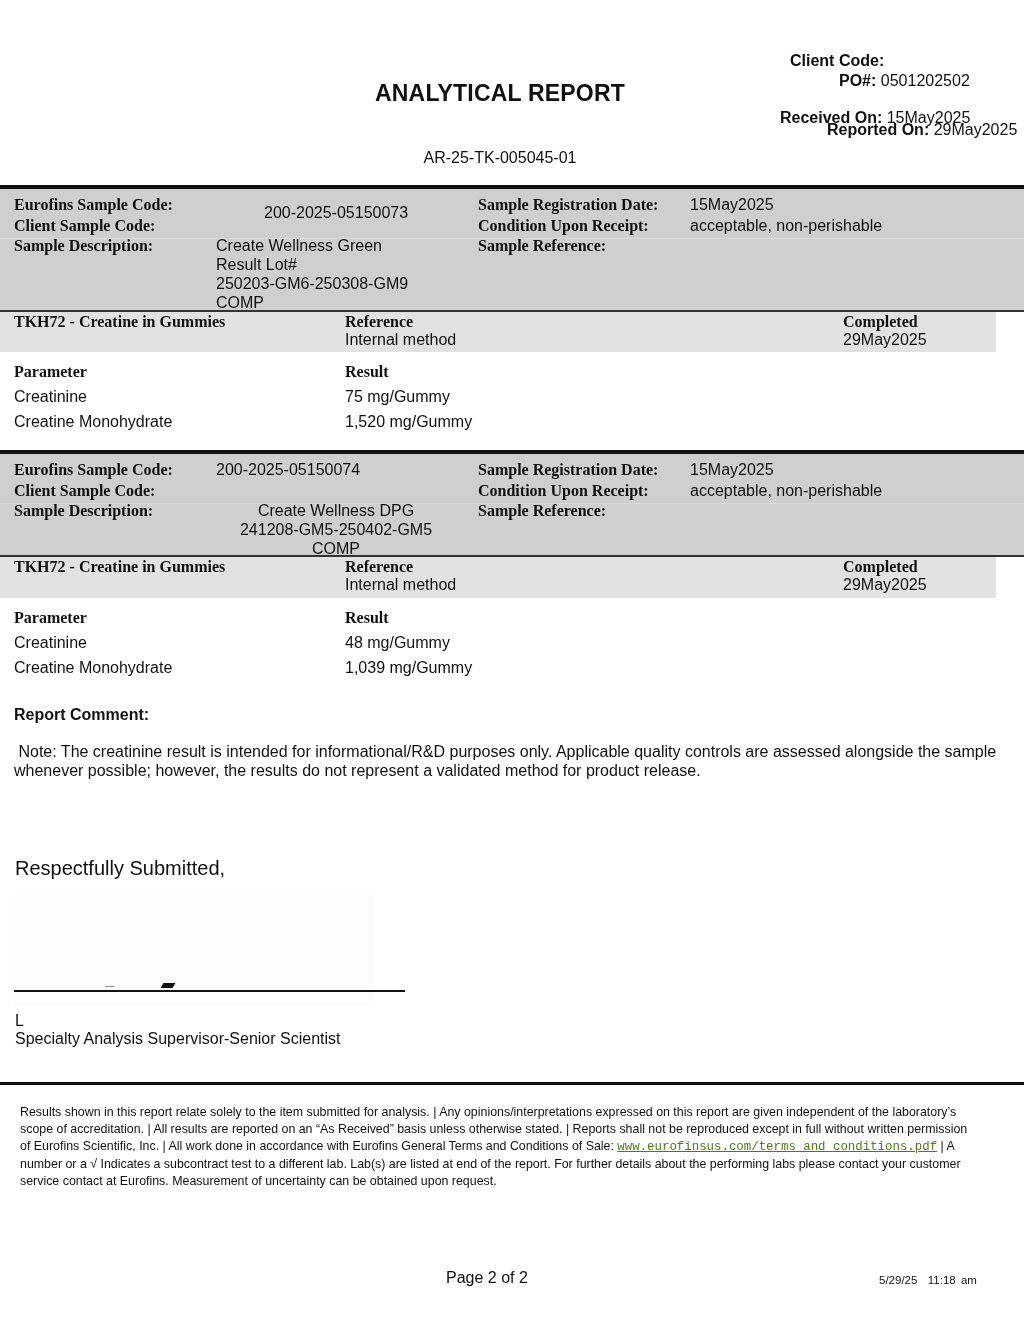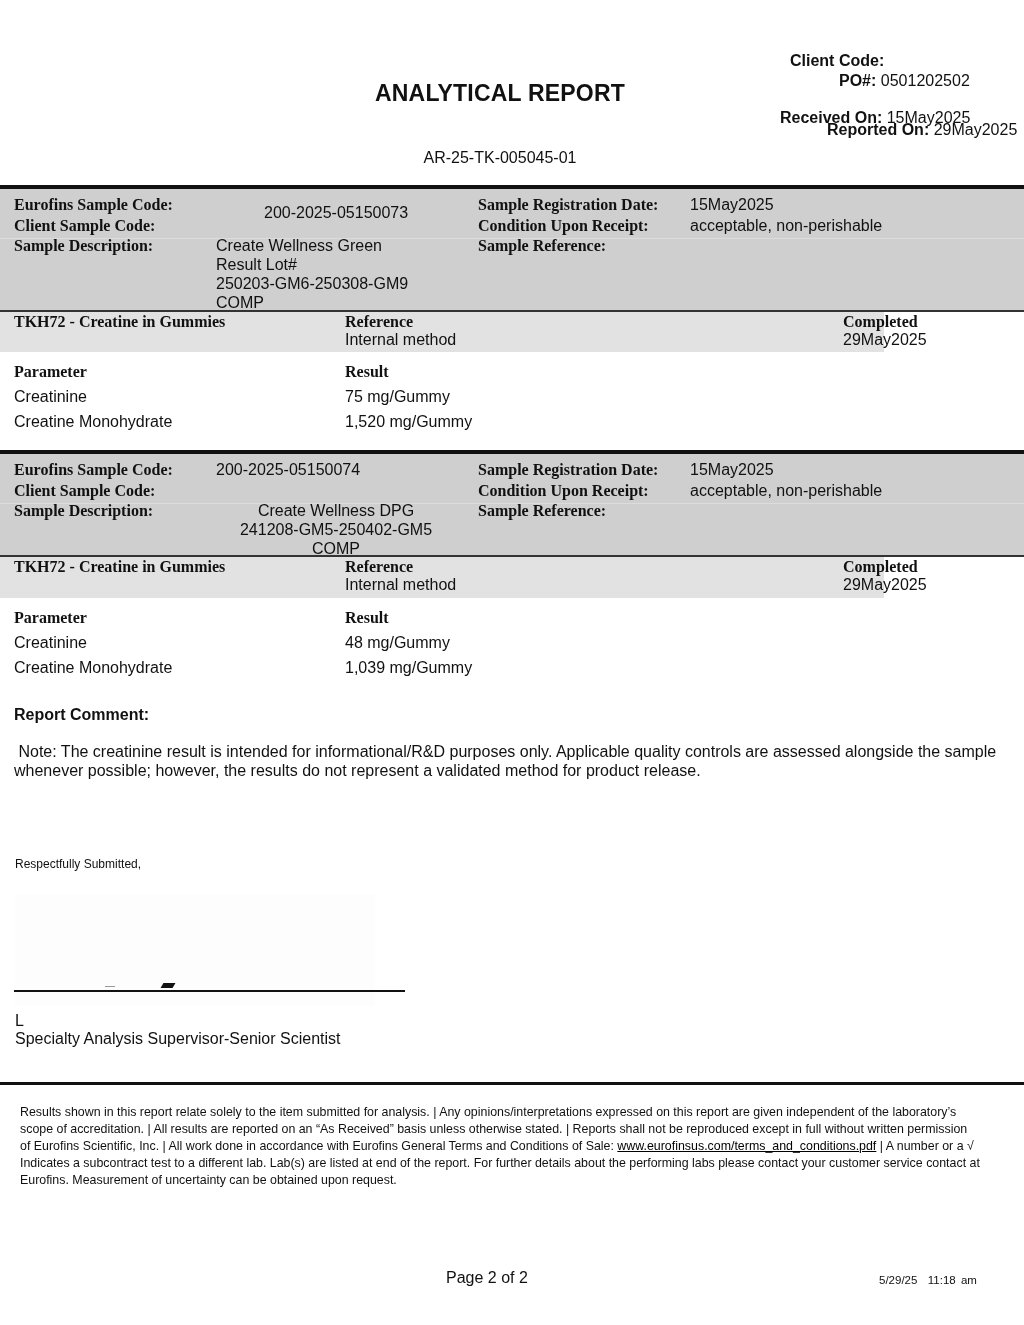--- a/index.html
+++ b/index.html
@@ -26,46 +26,46 @@
     
     .sample-block { left: 0; width: 1024px; }
     .sample-info {
       position: absolute; left: 0; width: 1024px;
       background: #cfcfcf;
       border-top: 4px solid #111111;
       border-bottom: 2px solid #333333;
     }
     .sample-info .row-line { position: absolute; left: 0; width: 1024px; height: 1px; background: #dcdcdc; }
     .method-bar {
-      position: absolute; left: 0; width: 884px;
+      position: absolute; left: 0; width: 996px;
       background: #e2e2e2;
     }
     .lbl { position: absolute; font-weight: bold; font-size: 16px; line-height: 20px; font-family: Liberation Serif, serif; }
     .val { position: absolute; font-size: 16px; line-height: 20px; }
     .desc { position: absolute; font-size: 16px; line-height: 19px; width: 240px; }
 
     .results .lbl, .results .val { line-height: 20px; }
 
     
     #comment-title { left: 14px; top: 706px; }
     #comment-text { left: 14px; top: 742px; width: 990px; font-size: 16px; line-height: 19px; }
 
     
-    #submitted { left: 15px; top: 857px; font-size: 12px; }
+    #submitted { left: 15px; top: 857px; font-size: 20px; }
     #sig-area { left: 15px; top: 895px; width: 360px; height: 110px; background: #fdfdfd; }
     #sig-line { left: 14px; top: 990px; width: 391px; height: 2px; background: #111111; }
     #sig-mark { left: 162px; top: 983px; width: 12px; height: 5px; background: #111111; transform: skewX(-30deg); }
     #sig-dash { left: 105px; top: 986px; width: 10px; height: 1px; background: #999999; }
     #signer-initial { left: 15px; top: 1012px; font-size: 16px; }
     #signer-title { left: 15px; top: 1030px; font-size: 16px; }
 
     
     #footer-rule { left: 0; top: 1082px; width: 1024px; height: 3px; background: #111111; }
     #disclaimer { left: 20px; top: 1104px; width: 960px; font-size: 12.4px; line-height: 17px; }
-    #disclaimer a { color: #000000; text-decoration: underline; }
+    #disclaimer a { color: #4d7c0f; text-decoration: underline; font-family: Liberation Mono, monospace; }
     #page-num { left: 446px; top: 1269px; font-size: 16px; }
     #print-stamp { left: 879px; top: 1274px; font-size: 11.5px; word-spacing: 2px; }
   </style>
 </head>
 <body>
 
 <div class="abs" id="title">ANALYTICAL REPORT</div>
 <div class="abs" id="report-id">AR-25-TK-005045-01</div>
 
 <div class="abs hdr-right b" id="client-code">Client Code:</div>

